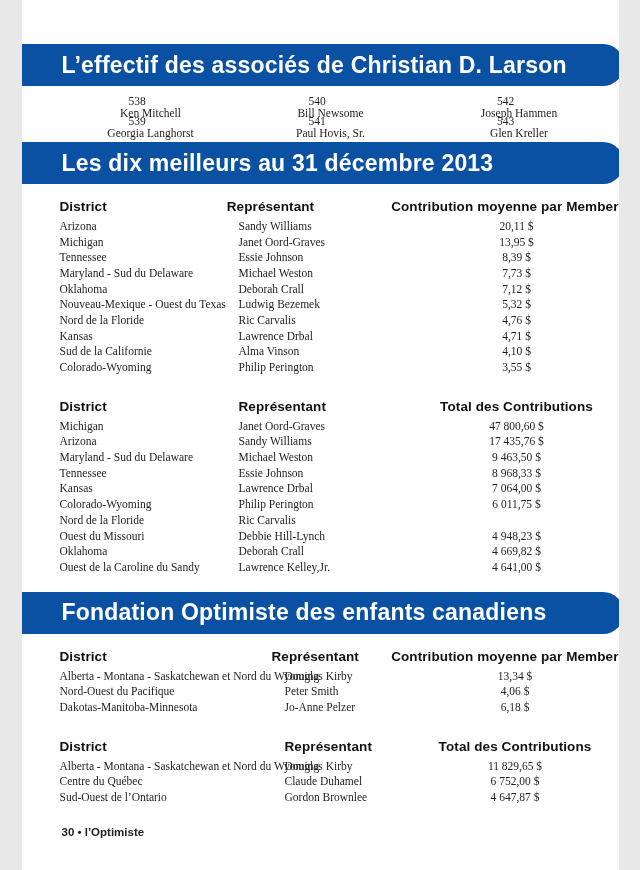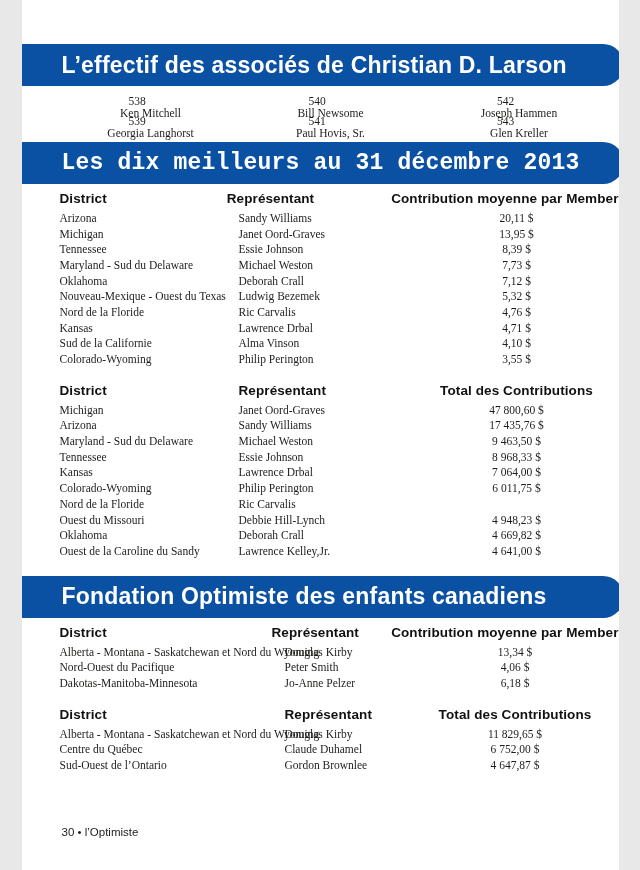--- a/index.html
+++ b/index.html
@@ -20,21 +20,21 @@
     padding-left: 40px;
   }
   .bar-text {
     color: #ffffff;
     font-size: 23px;
     font-weight: bold;
     letter-spacing: 0.2px;
     white-space: nowrap;
   }
   .bar-1 { margin-top: 44px; }
-  .bar-2 { margin-top: 7px; font-family: Liberation Mono, monospace; }
+  .bar-2 { margin-top: 7px; }
   .bar-3 { margin-top: 17px; }
 
   
   .members {
     margin-top: 9px;
     padding-left: 38px;
     display: grid;
     grid-template-columns: 182px 178px 1fr;
     grid-template-rows: repeat(2, 20px);
     grid-auto-flow: column;
@@ -52,20 +52,21 @@
   
   .table { padding-left: 38px; }
   .table-gap { margin-top: 14px; }
   .table-first { margin-top: 5px; }
   .thead { display: flex; padding-top: 2px; margin-bottom: 4px; }
   .thead span {
     font-size: 13.5px;
     font-weight: bold;
     color: #111111;
     letter-spacing: 0.1px;
+    margin-top: 8px;
   }
   .trow {
     display: flex;
     height: 15.7px;
     align-items: center;
     font-family: "Liberation Serif", serif;
     font-size: 11.5px;
     color: #1d1d1b;
   }
   .cols-a .c1 { width: 179px; }
@@ -73,20 +74,21 @@
   .cols-b .c1 { width: 225px; }
   .cols-b .c2 { width: 127px; }
   .c3 { flex: 1; text-align: center; }
   .c1, .c2, .c3 { white-space: nowrap; }
 
   .footer {
     position: absolute;
     left: 40px; top: 826px;
     font-size: 11.5px;
     color: #222222;
+    font-weight: bold;
   }
 </style>
 </head>
 <body>
 
 <div class="page">
 
   <div class="bar bar-1">
     <span class="bar-text">L’effectif des associés de Christian D. Larson</span>
   </div>

